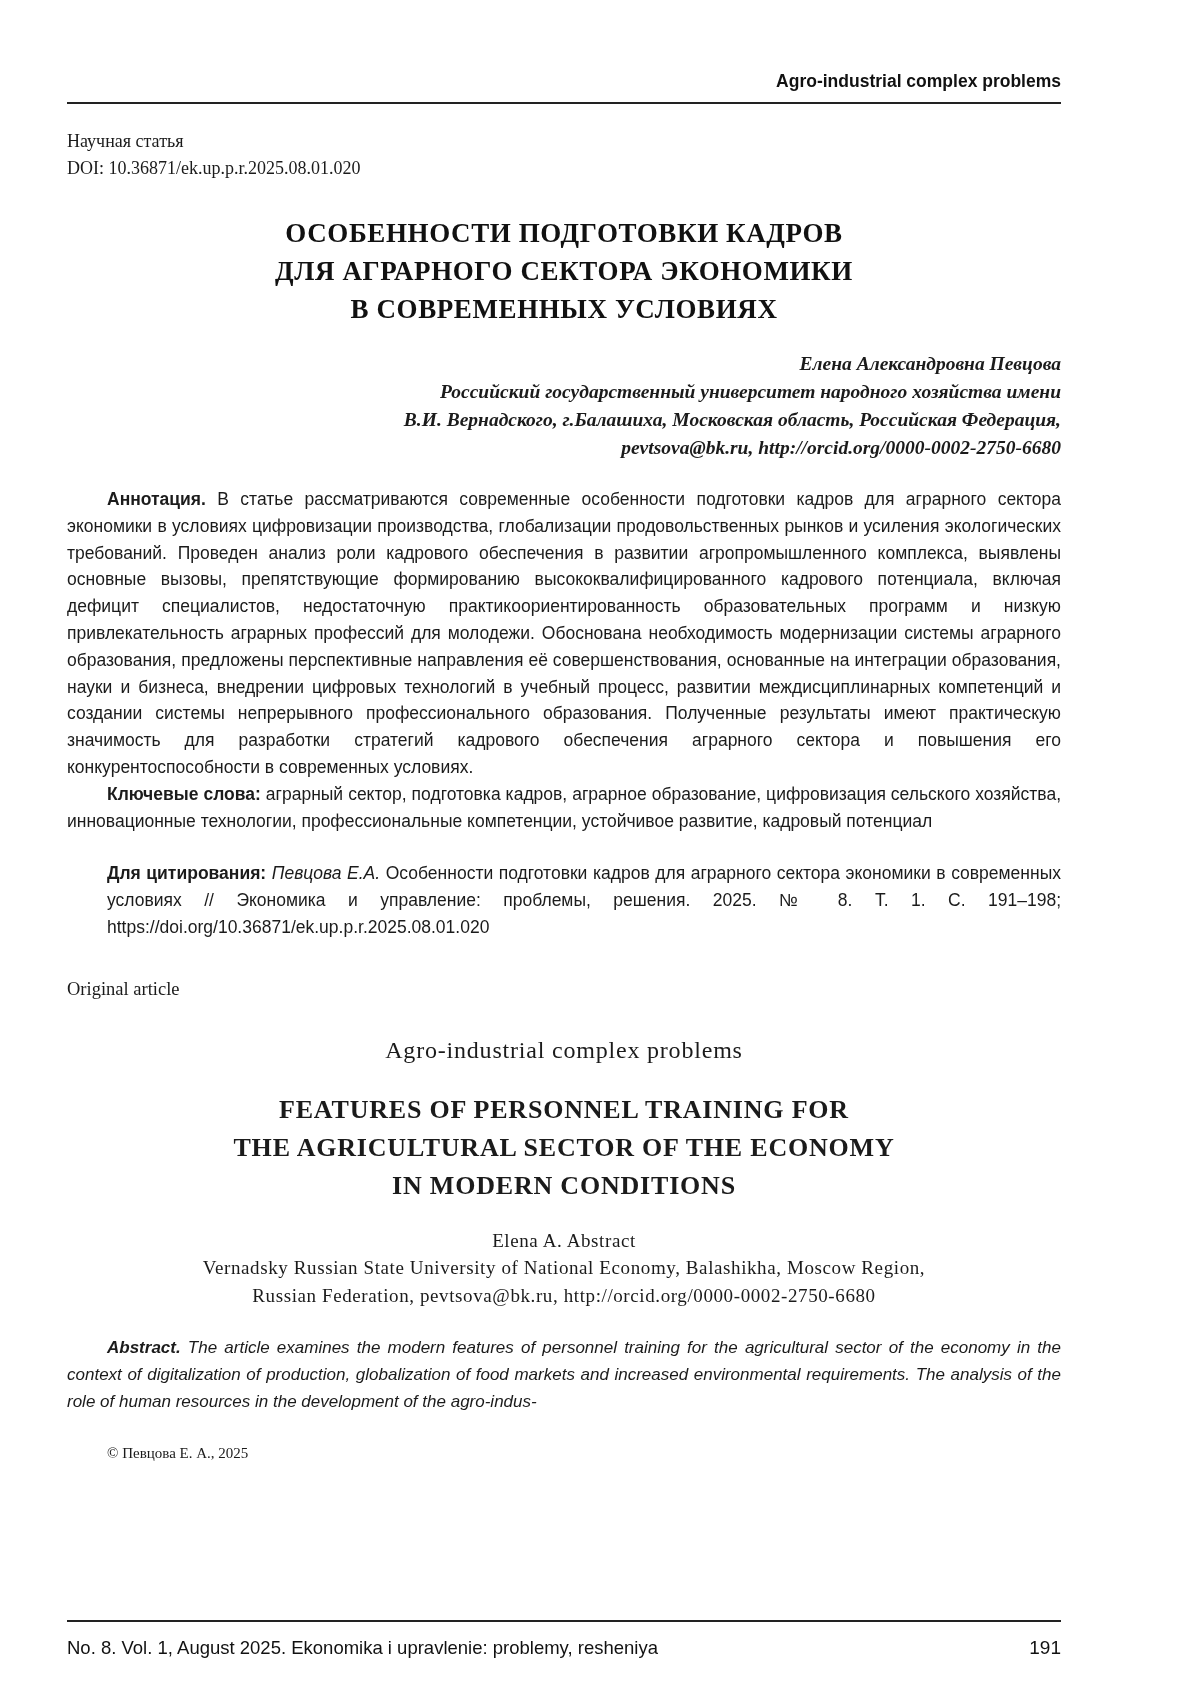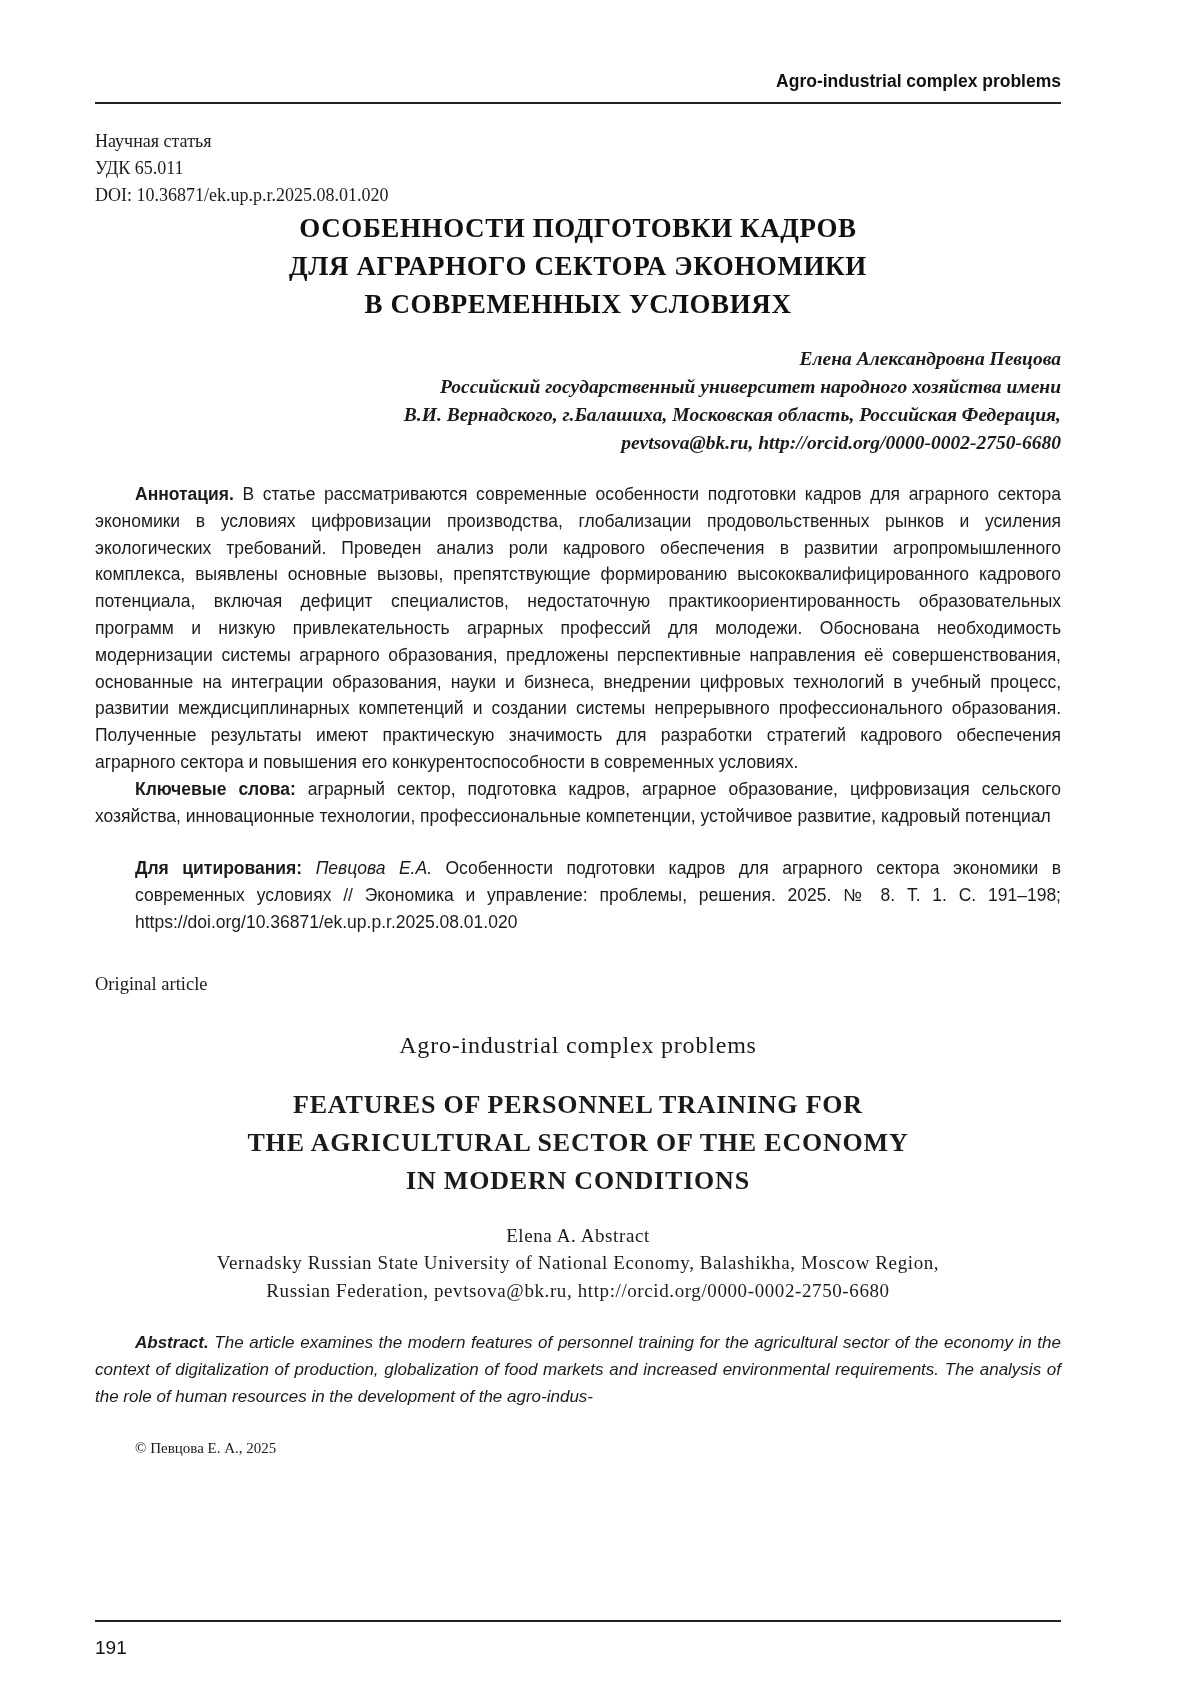--- a/index.html
+++ b/index.html
@@ -4,21 +4,21 @@
 <style>
   html, body { margin: 0; padding: 0; }
   body {
     width: 1200px; height: 1698px;
     background: #ffffff; color: #1b1b1b;
     overflow: hidden;
   }
   .page {
     box-sizing: border-box;
     width: 1156px; height: 1698px;
-    padding: 70px 95px 38px 95px;
+    padding: 70px 95px 38px 67px;
     display: flex; flex-direction: column;
   }
 
   .running-head {
     text-align: right;
     font-family: "Liberation Sans", sans-serif;
     font-weight: bold; font-size: 17.5px; line-height: 22px;
     color: #111;
   }
   .rule {
@@ -26,20 +26,21 @@
     margin: 10px 0 0 0; width: 100%;
   }
 
   .meta {
     margin-top: 24px;
     font-family: "Liberation Serif", serif;
     font-size: 18px; line-height: 27px;
   }
 
   .title-ru {
+    margin-top: 32px;
     text-align: center;
     font-family: "Liberation Serif", serif;
     font-weight: bold; font-size: 27px; line-height: 38px;
     letter-spacing: 0.6px; color: #111;
   }
 
   .authors-ru {
     margin-top: 22px;
     text-align: right;
     font-family: "Liberation Serif", serif;
@@ -132,21 +133,20 @@
 
 <div class="page">
 
   <div class="running-head">
     <span>Agro-industrial complex problems</span>
   </div>
   <hr class="rule">
 
   <div class="meta">
     <div>Научная статья</div>
-    <div>УДК 65.011</div>
     <div>DOI: 10.36871/ek.up.p.r.2025.08.01.020</div>
   </div>
 
   <div class="title-ru">
     <div>ОСОБЕННОСТИ ПОДГОТОВКИ КАДРОВ</div>
     <div>ДЛЯ АГРАРНОГО СЕКТОРА ЭКОНОМИКИ</div>
     <div>В СОВРЕМЕННЫХ УСЛОВИЯХ</div>
   </div>
 
   <div class="authors-ru">
@@ -191,17 +191,18 @@
   <p class="abstract-en">
     <b>Abstract.</b>
     <span>The article examines the modern features of personnel training for the agricultural sector of the economy in the context of digitalization of production, globalization of food markets and increased environmental requirements. The analysis of the role of human resources in the development of the agro-indus-</span>
   </p>
 
   <div class="copyright">© Певцова Е. А., 2025</div>
 
   <div class="footer">
     <hr class="footer-rule">
     <div class="footer-row">
+      <span>No. 8. Vol. 1, August 2025. Ekonomika i upravlenie: problemy, resheniya</span>
       <span class="page-number">191</span>
     </div>
   </div>
 
 </div>
 
 </body></html>

